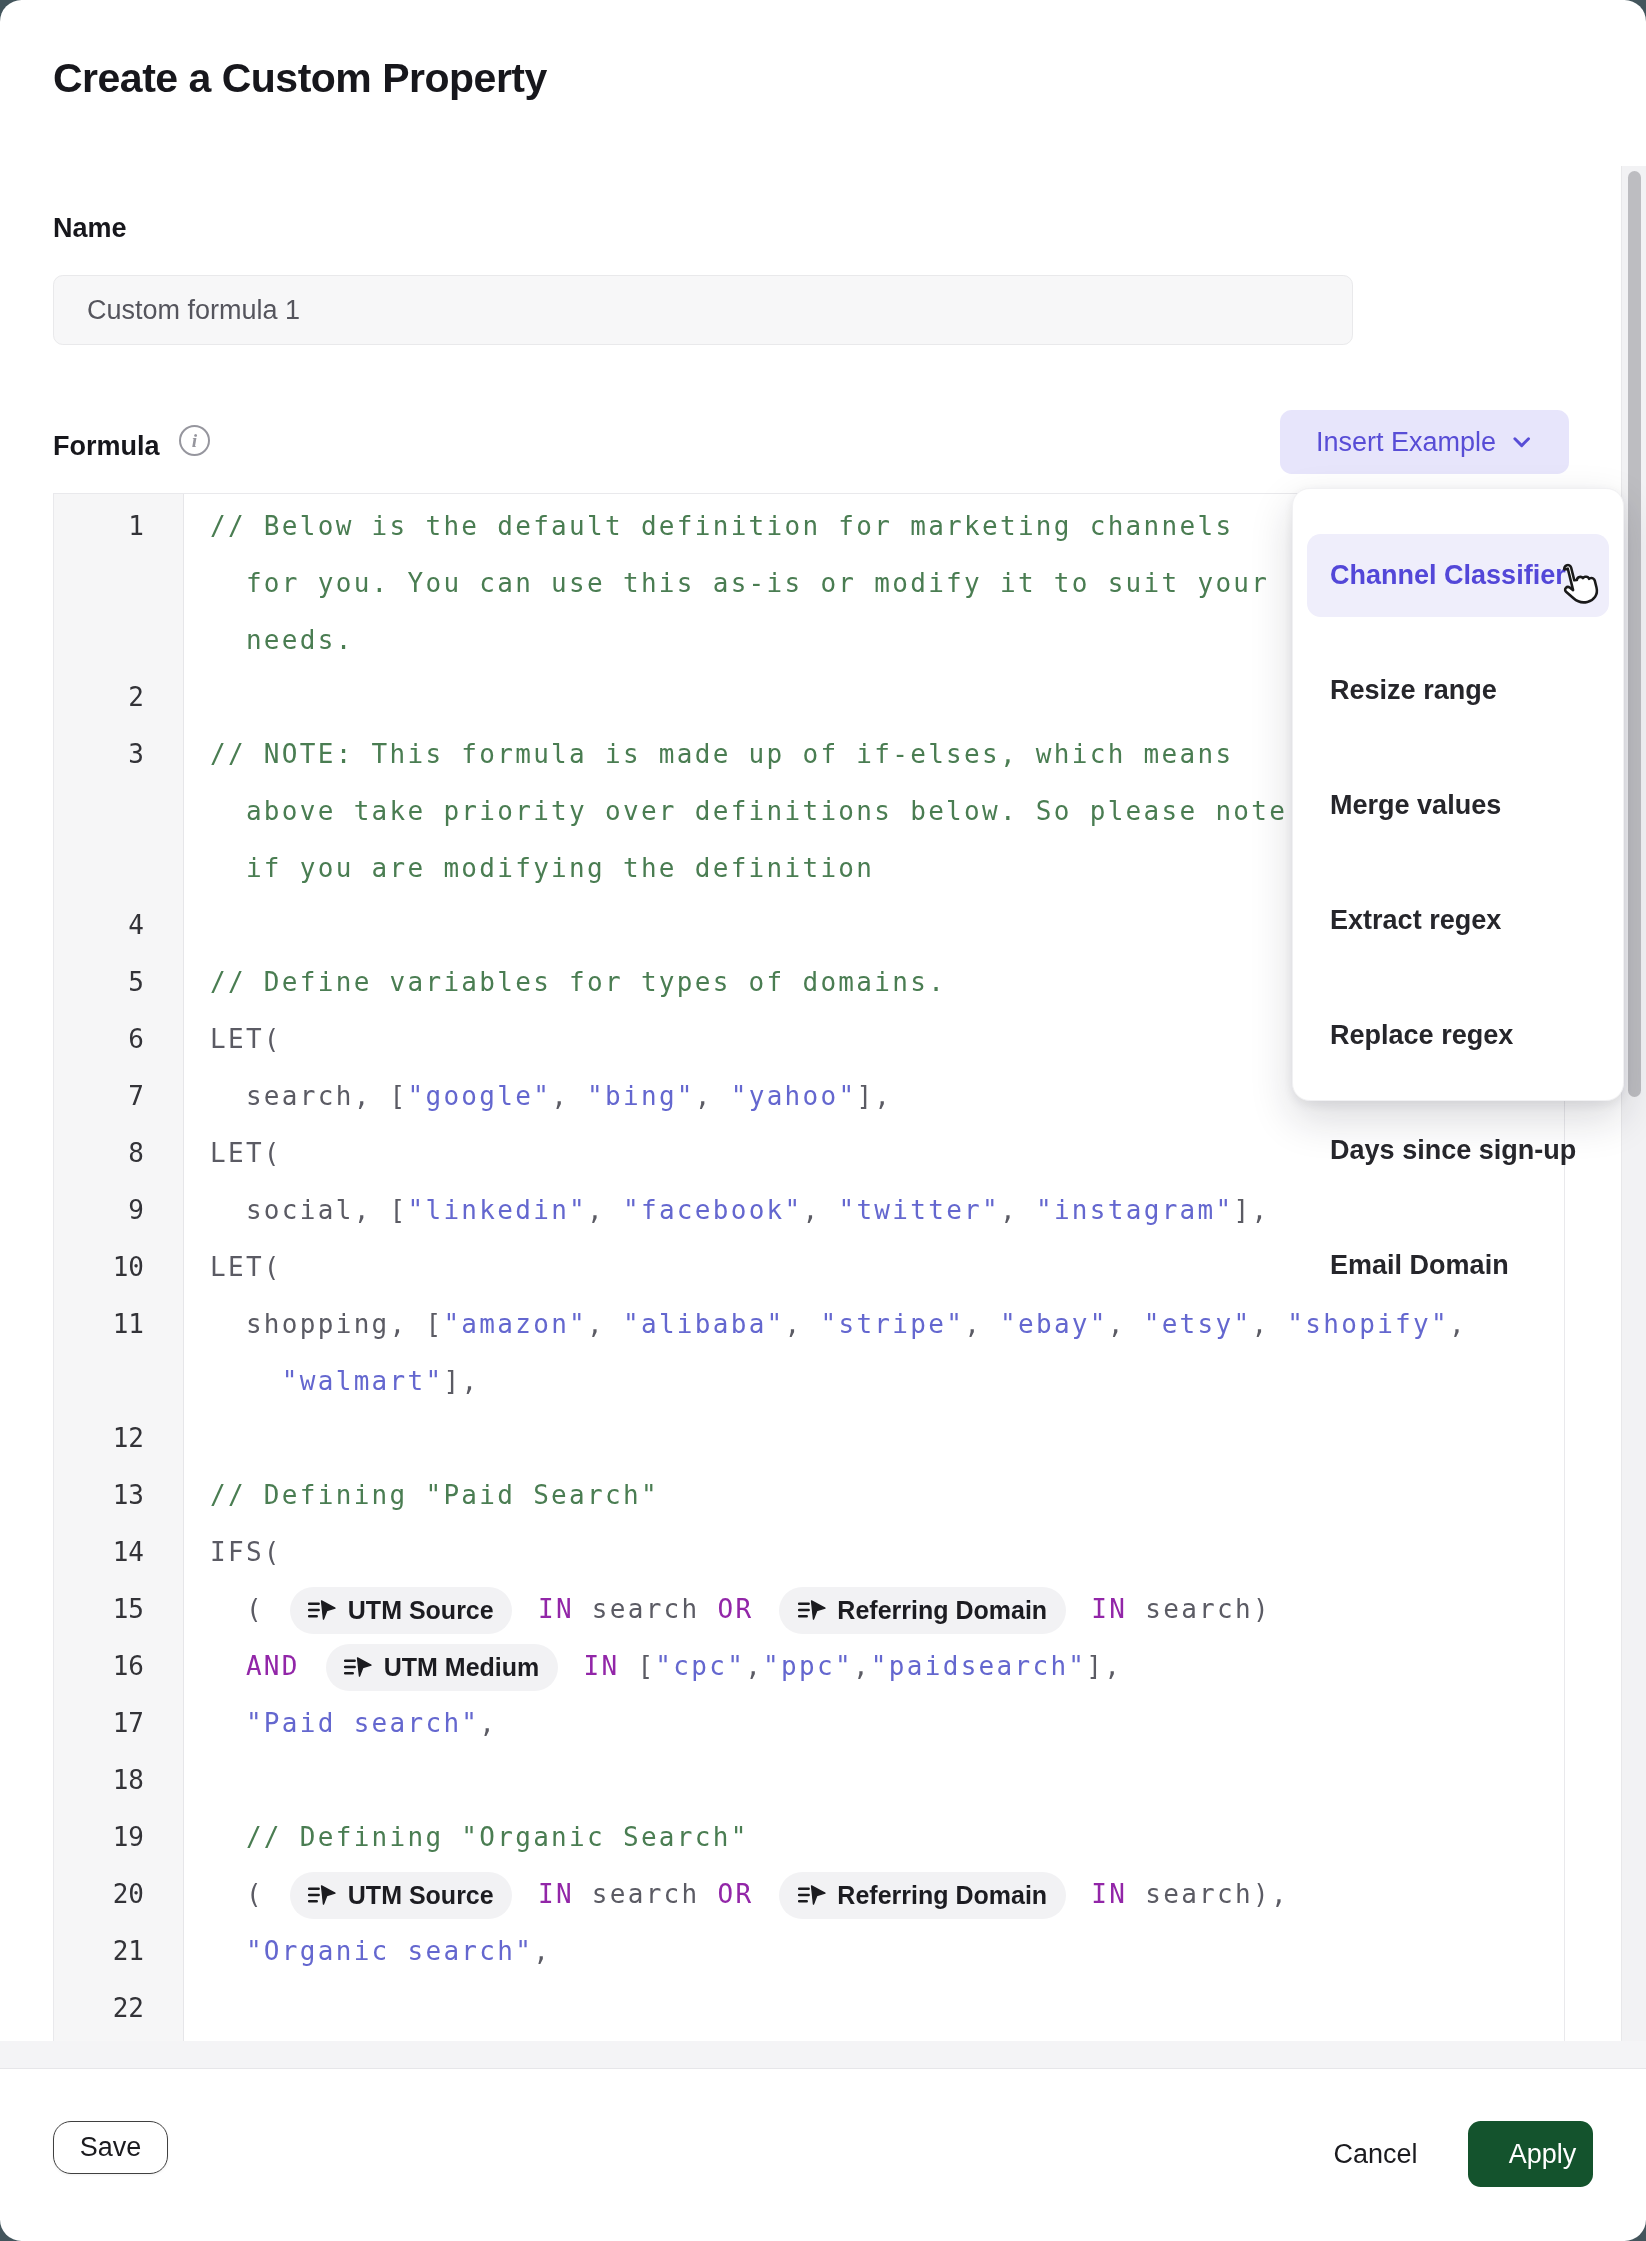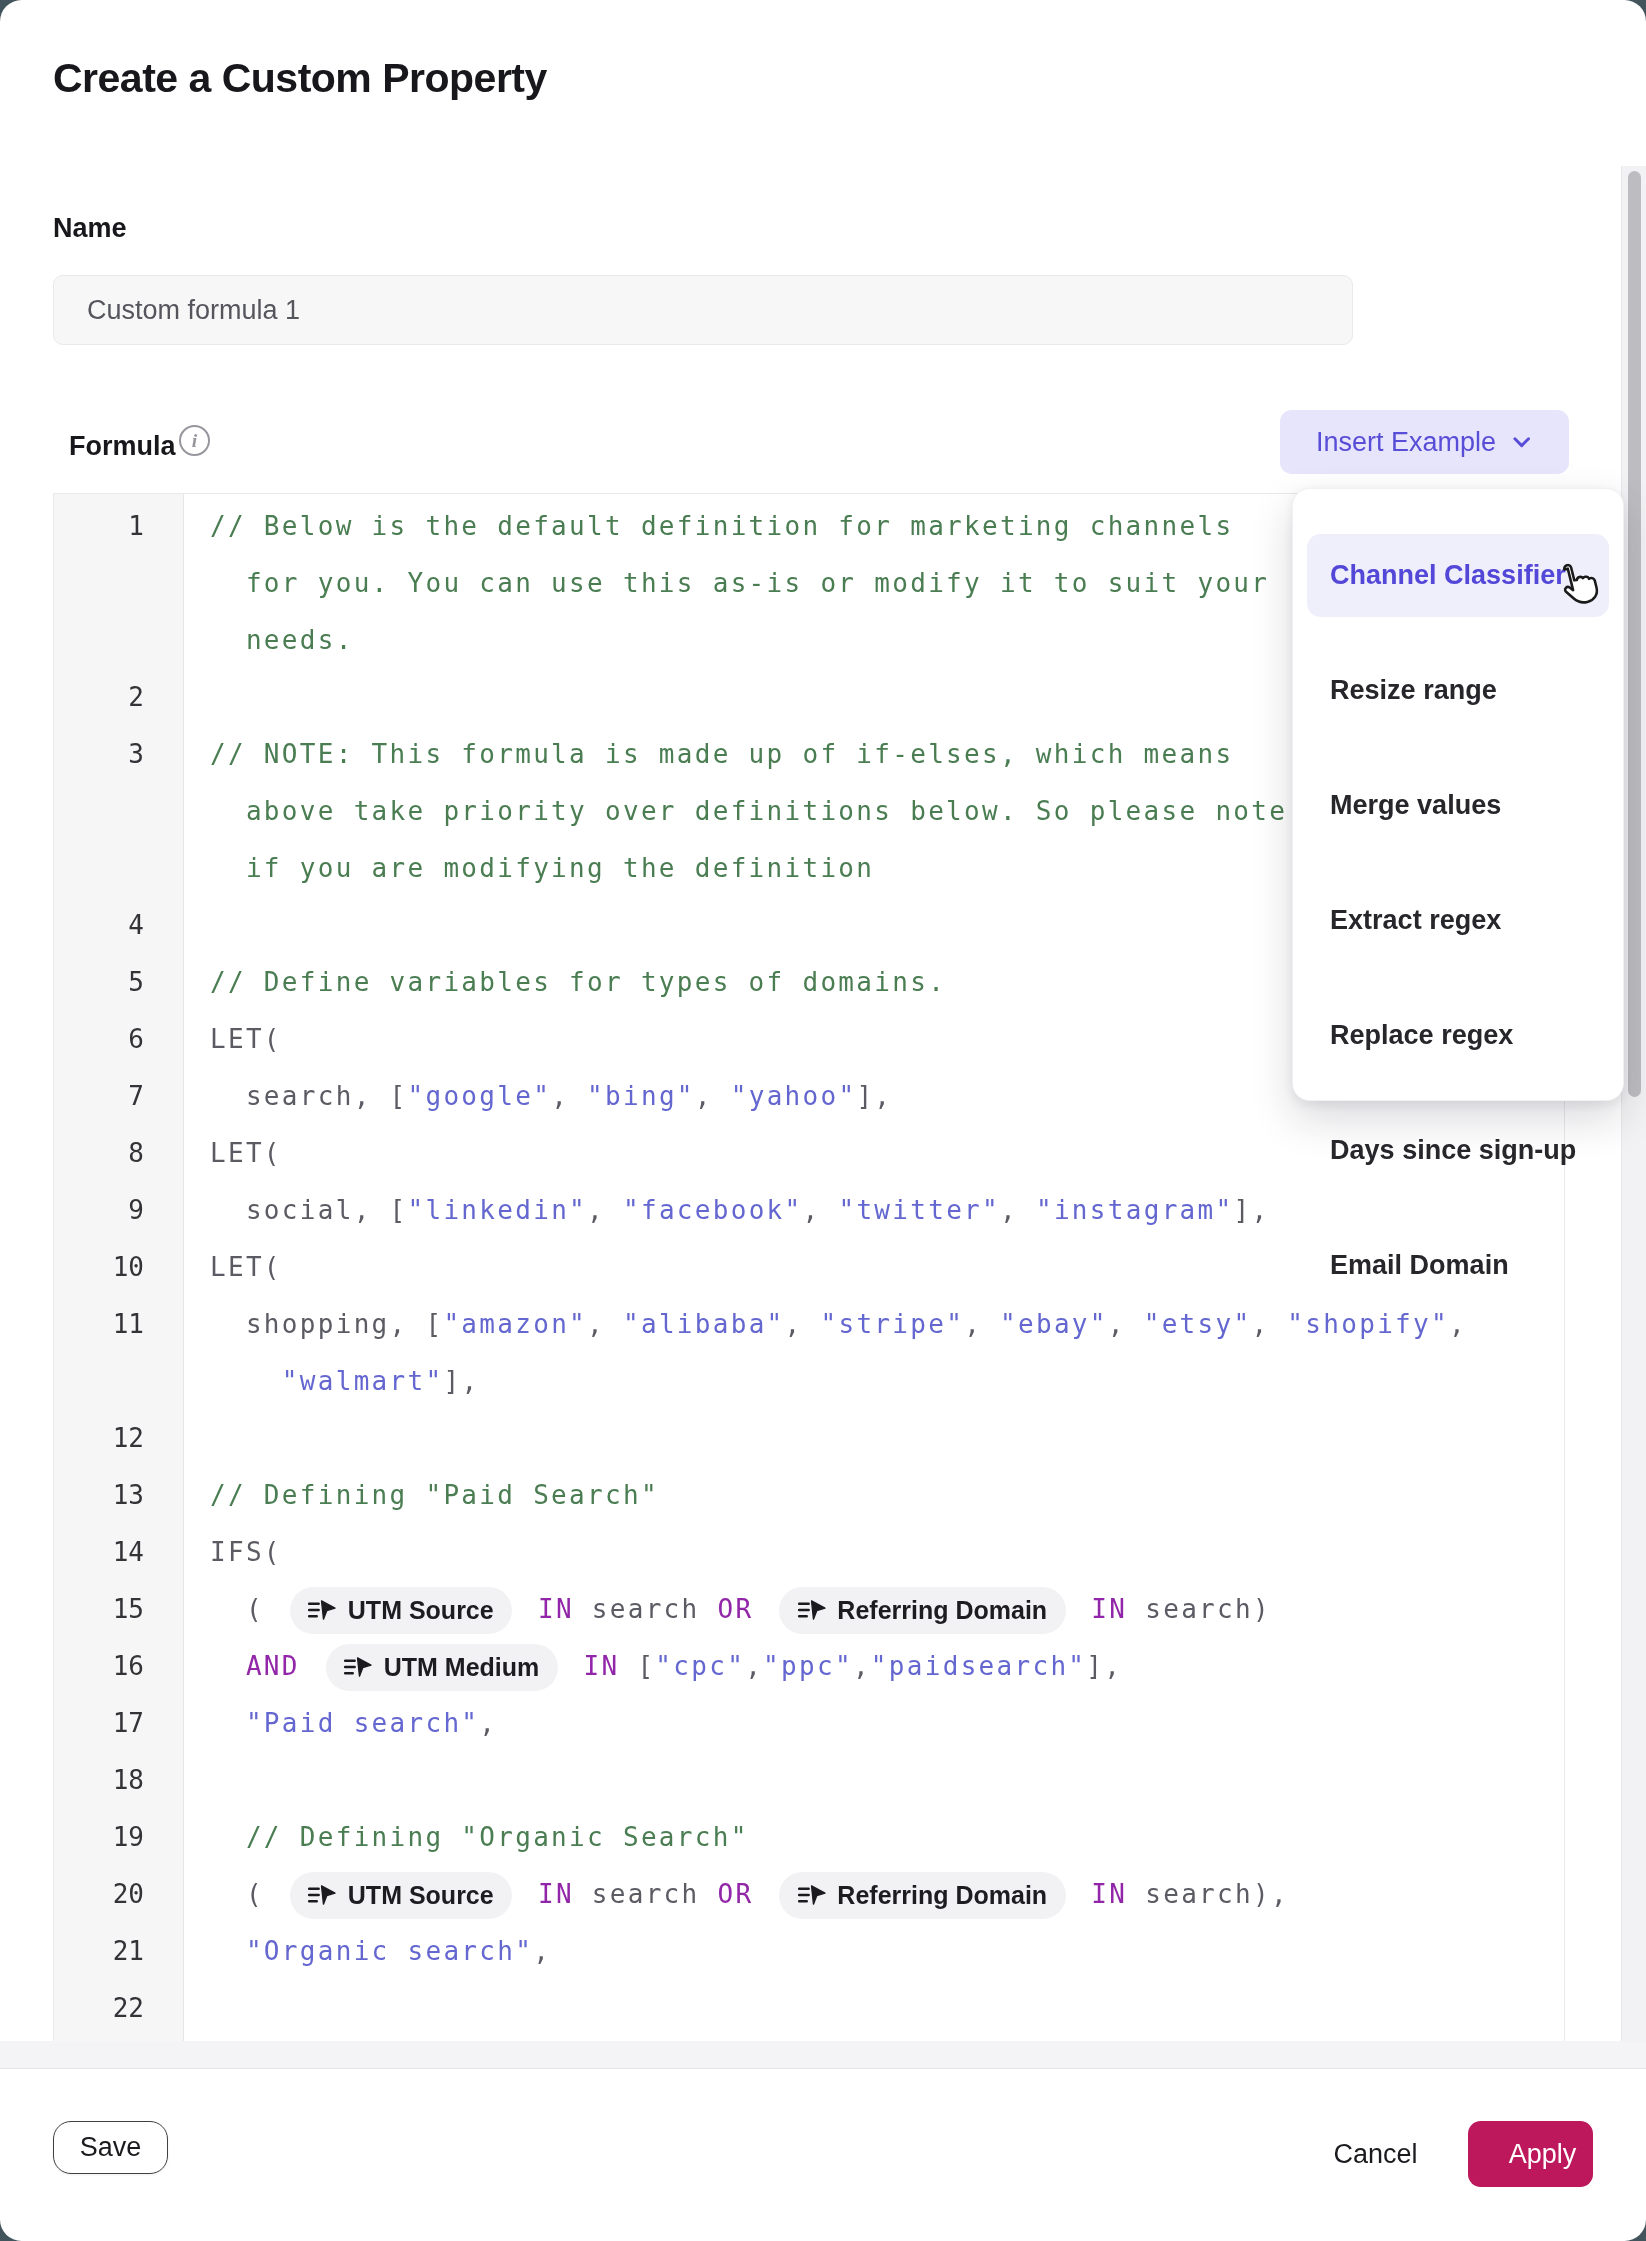--- a/index.html
+++ b/index.html
@@ -5,21 +5,21 @@
   * { margin:0; padding:0; box-sizing:border-box; }
   html,body { width:1646px; height:2241px; }
   body { font-family:"Liberation Sans", sans-serif; background:#43555c; overflow:hidden; position:relative; }
 
   .modal { position:absolute; inset:0; background:#ffffff; border-radius:21.5px; overflow:hidden; }
 
   .title { position:absolute; left:53px; top:55px; font-size:41px; font-weight:700; color:#17171c; letter-spacing:-0.5px; }
 
   .field-label { position:absolute; font-size:27px; font-weight:700; color:#17171c; }
   .label-name { left:53px; top:213px; }
-  .label-formula { left:53px; top:431px;margin-left:16px; }
+  .label-formula { left:53px; top:431px; }
 
   .name-input { position:absolute; left:53px; top:275px; width:1300px; height:70px; background:#f7f7f8; border:1px solid #e9e9eb; border-radius:9.8px; padding:0 33px; font-size:27px; color:#55555d; font-family:"Liberation Sans", sans-serif; outline:none; }
 
   .info-icon { position:absolute; left:179px; top:425px; width:31px; height:31px; border:2.4px solid #96969e; border-radius:50%; color:#96969e; font-size:19.5px; font-weight:700; display:flex; align-items:center; justify-content:center; font-family:"Liberation Serif", serif; font-style:italic; }
 
   .insert-btn { position:absolute; left:1280px; top:410px; width:289px; height:64px; background:#e7e5fb; border:none; border-radius:11.7px; color:#584dd6; font-size:27px; font-weight:500; font-family:"Liberation Sans", sans-serif; display:flex; align-items:center; justify-content:center; gap:13.7px; cursor:pointer; }
 
   
   .editor { position:absolute; left:53px; top:493px; width:1512px; height:1548px; border:1px solid #e9e9ec; border-bottom:none; background:#ffffff; display:flex; overflow:hidden; }
   .gutter { width:130px; background:#f6f6f7; border-right:1px solid #e6e6e9; padding-top:3.9px; flex:none; }
@@ -43,21 +43,21 @@
   
   .dropdown { position:absolute; left:1292px; top:488px; width:332px; height:613px; background:#ffffff; border:1px solid #f1f1f3; border-radius:17.6px; box-shadow:0 17.6px 43px rgba(23,23,43,.16), 0 3.9px 9.8px rgba(23,23,43,.07); padding:12.7px 13.7px; z-index:30; }
   .dd-item { height:83px; display:flex; align-items:center; padding-left:23.4px; font-size:27px; font-weight:600; color:#26262b; border-radius:13.7px; cursor:pointer;margin-top:32px; }
   .dd-item.active { background:#efeefb; color:#5347d8; }
 
   .cursor-hand { position:absolute; left:1553px; top:562px; z-index:40; transform:rotate(-14deg); }
 
   
   .save-btn { position:absolute; left:53px; top:2121px; width:115px; height:53px; background:#ffffff; border:1px solid #404040; border-radius:18px; box-shadow:0 1px 2.9px rgba(0,0,0,.06); font-size:27px; font-weight:500; color:#1b1b1f; font-family:"Liberation Sans", sans-serif; cursor:pointer; }
   .cancel-btn { position:absolute; left:1312px; top:2121px; width:127px; height:66px; background:transparent; border:none; font-size:27px; font-weight:500; color:#1b1b1f; font-family:"Liberation Sans", sans-serif; cursor:pointer; }
-  .apply-btn { position:absolute; left:1468px; top:2121px; width:125px; height:66px; background:#be185d; border:none; border-radius:12.7px; font-size:27px; font-weight:500; color:#ffffff; font-family:"Liberation Sans", sans-serif; cursor:pointer;padding-left:24px; }
+  .apply-btn { position:absolute; left:1468px; top:2121px; width:125px; height:66px; background:#14532d; border:none; border-radius:12.7px; font-size:27px; font-weight:500; color:#ffffff; font-family:"Liberation Sans", sans-serif; cursor:pointer;padding-left:24px; }
 </style>
 </head>
 <body>
 
 <div class="modal">
 
   <div class="title">Create a Custom Property</div>
 
   <div class="field-label label-name">Name</div>
   <input class="name-input" type="text" value="Custom formula 1" style="">

